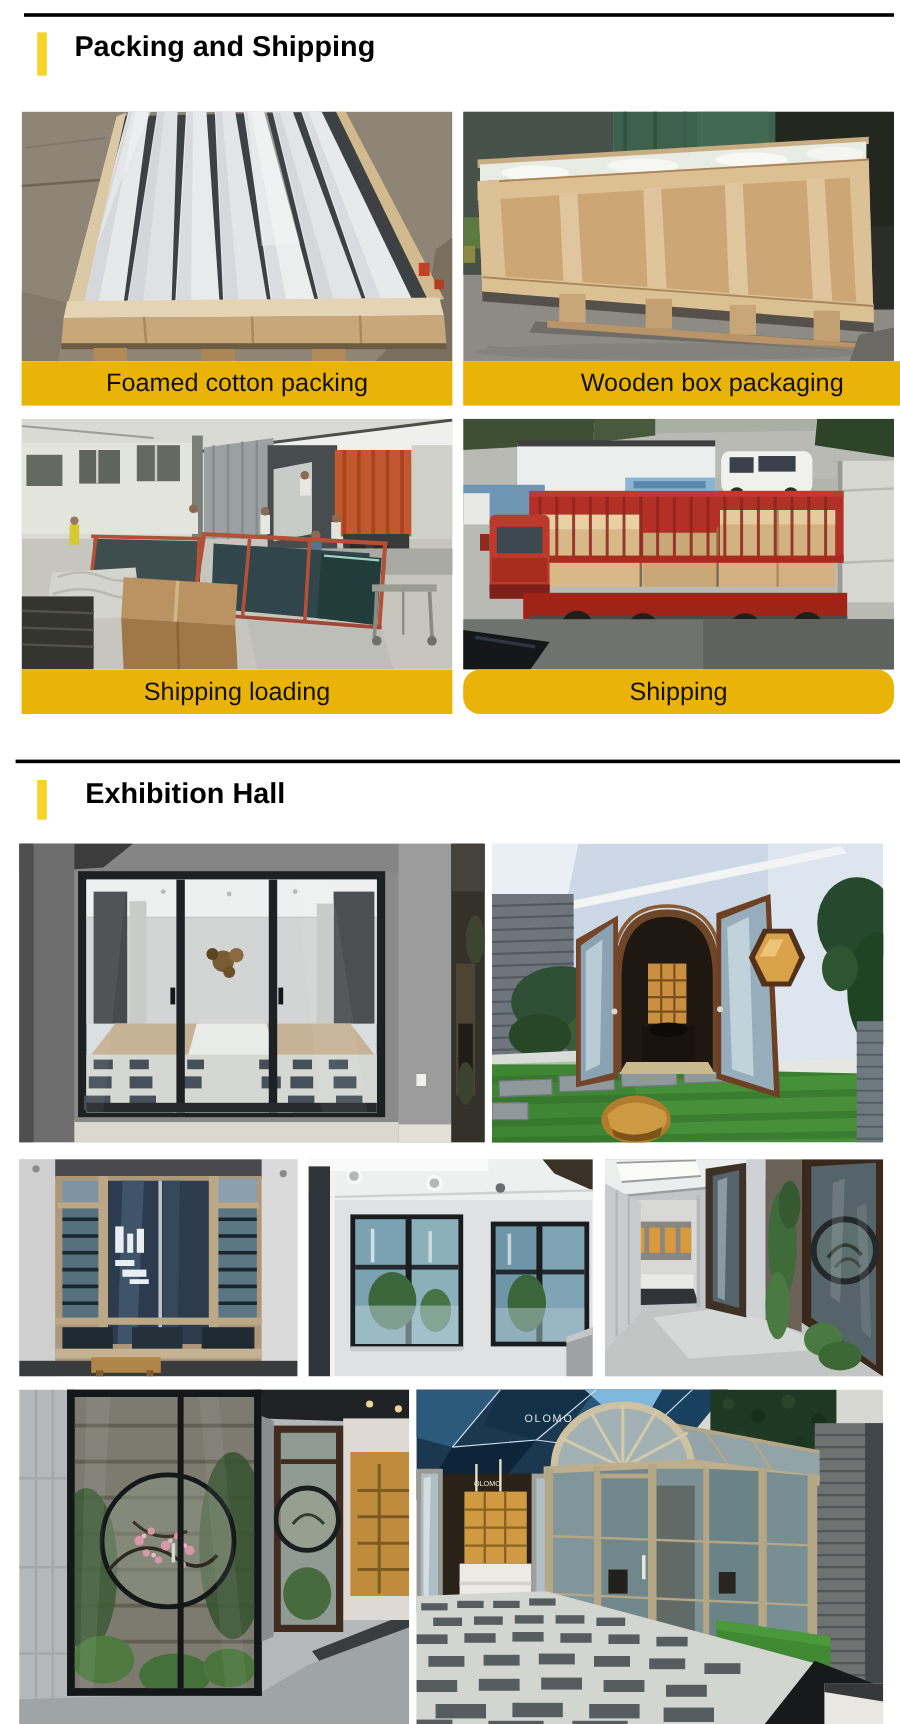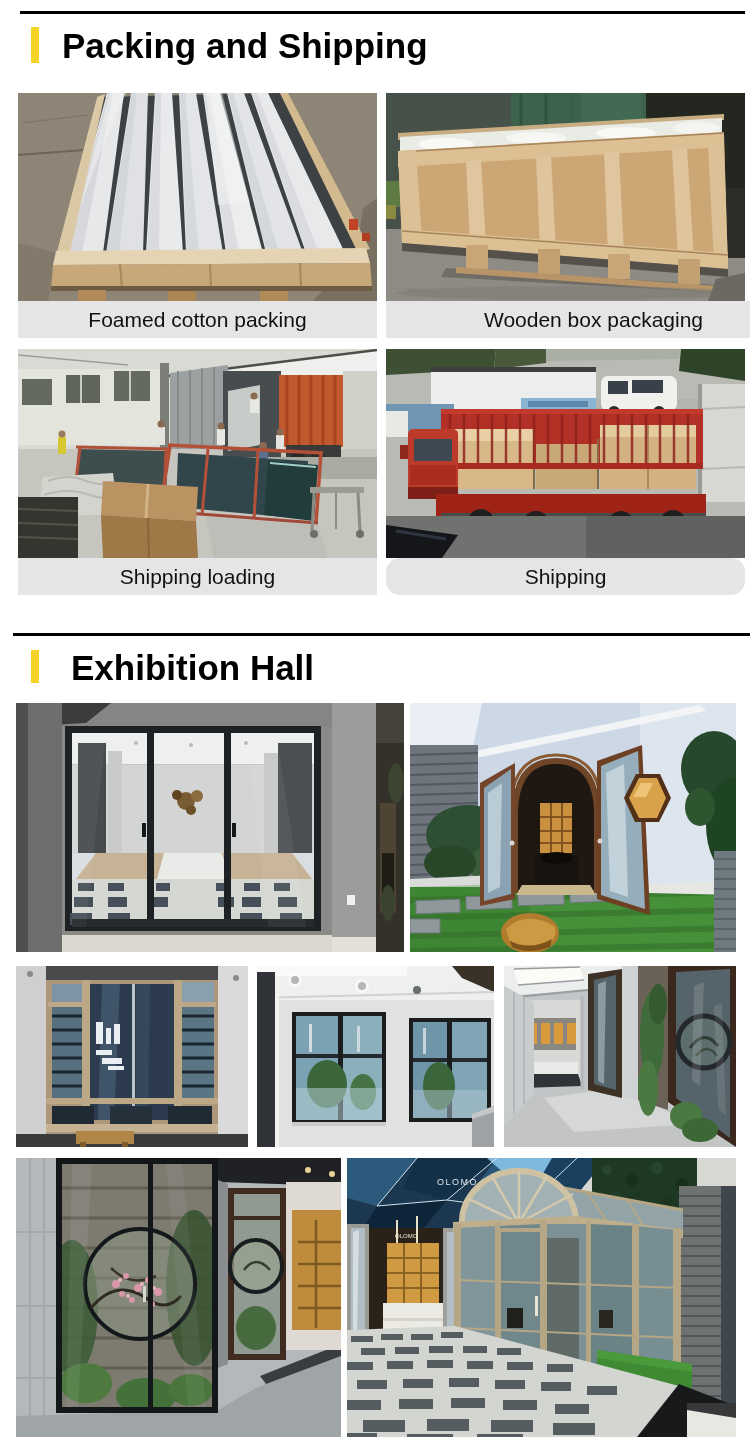--- a/index.html
+++ b/index.html
@@ -1,19 +1,19 @@
 <!DOCTYPE html>
 <html><head>
 <meta charset="utf-8">
 <style>
 html,body{margin:0;padding:0;background:#ffffff;}
 body{width:750px;height:1437px;position:relative;font-family:"Liberation Sans",sans-serif;overflow:hidden;}
 .abs{position:absolute;}
-.cap{position:absolute;background:#e5e5e5;color:#111;font-size:21px;text-align:center;line-height:37px;height:37px;width:359px;}
-.title{position:absolute;color:#000;font-size:35px;font-weight:bold;letter-spacing:0px;}
+.cap{position:absolute;background:#eab308;color:#111;font-size:21px;text-align:center;line-height:37px;height:37px;width:359px;}
+.title{position:absolute;color:#000;font-size:24px;font-weight:bold;letter-spacing:0px;}
 svg{display:block;}
 </style>
 </head>
 <body>
 
 <div class="abs" style="left:20px;top:11px;width:725px;height:3px;background:#000;"></div>
 
 <div class="abs" style="left:31px;top:27px;width:8px;height:36px;background:#f5d327;"></div>
 
 <div class="title" style="left:62px;top:26px;">Packing and Shipping</div>

